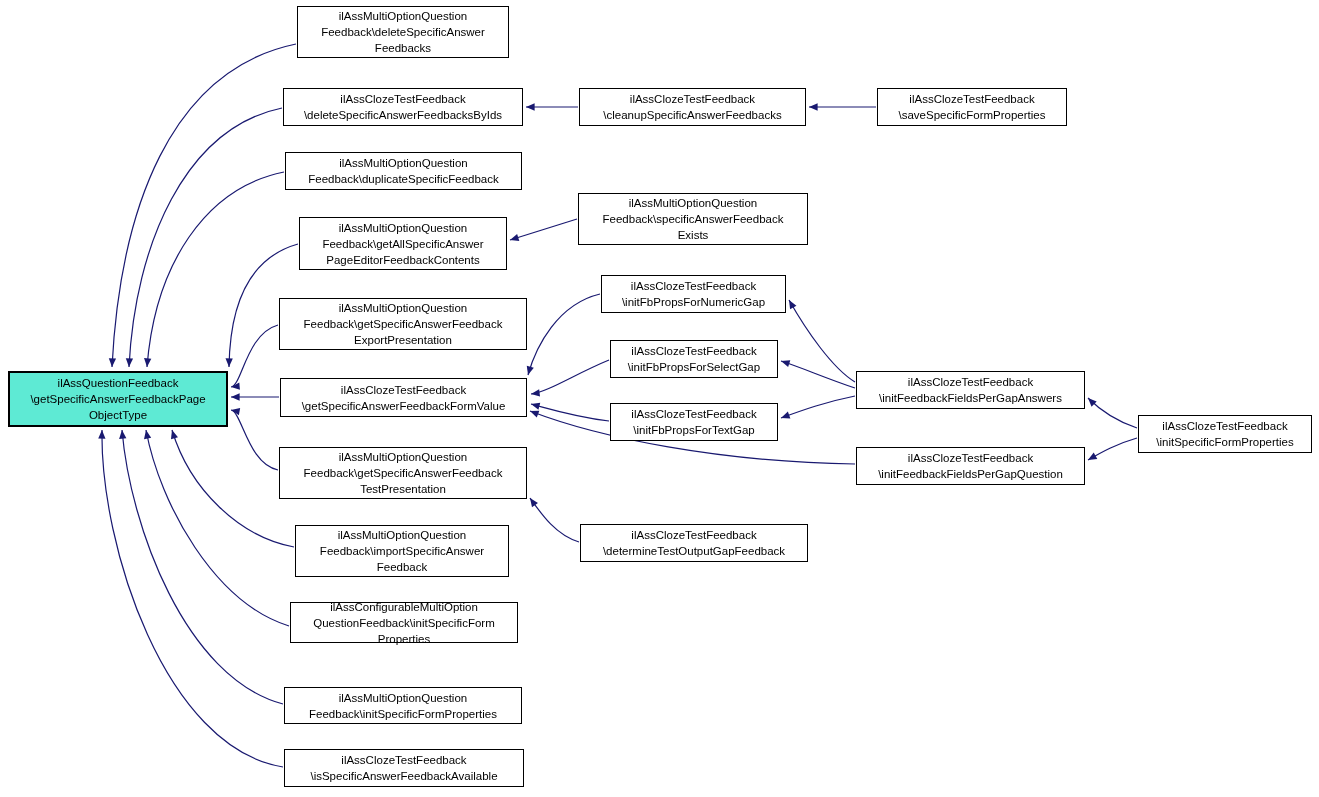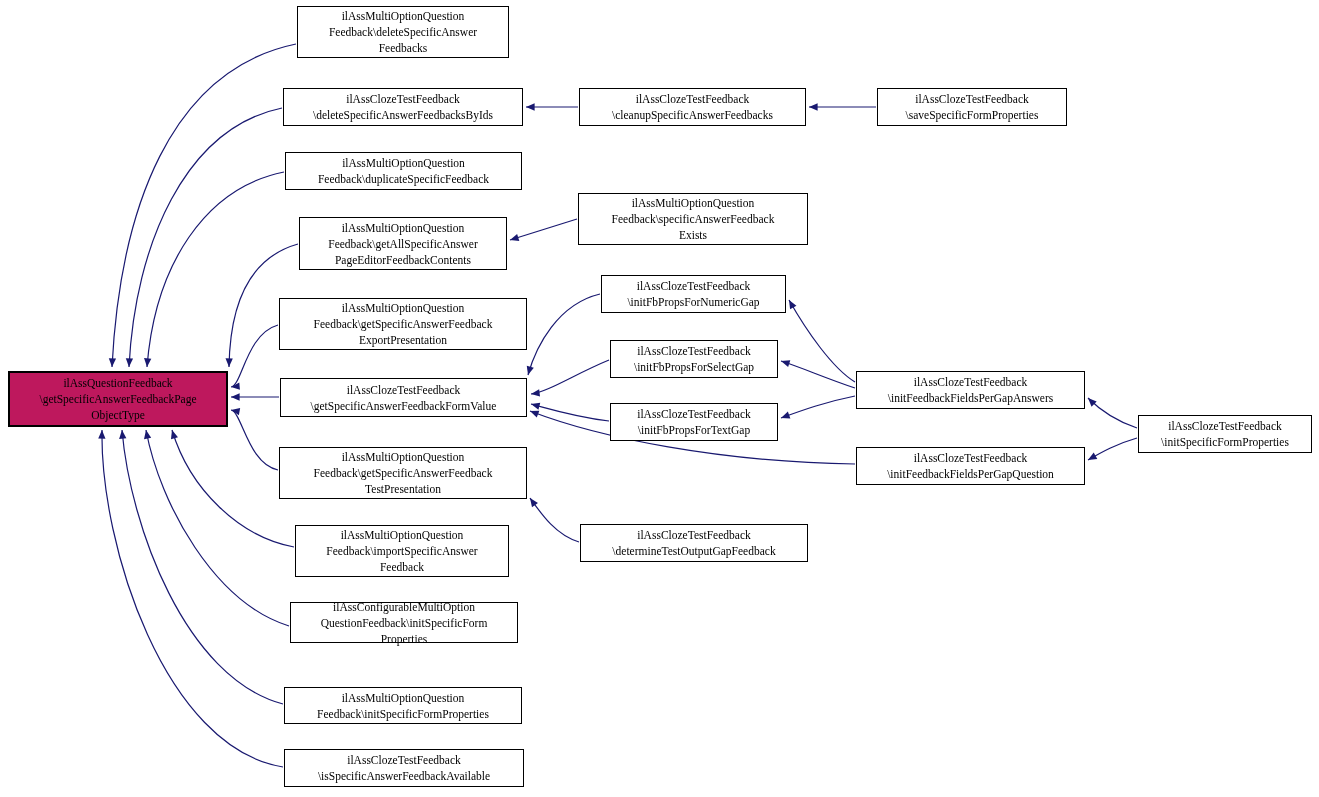--- a/index.html
+++ b/index.html
@@ -19,24 +19,23 @@
     color:#000000;
     font-size:11.5px;
     line-height:16px;
     text-align:center;
     white-space:pre-line;
     display:flex;
     align-items:center;
     justify-content:center;
     padding:1px 0;
     cursor:pointer;
-    font-family:Liberation Serif, serif;
   }
   .node.central{
-    background:#be185d;
+    background:#5eead4;
     border:2px solid #000000;
   }
   .edge{fill:none;stroke:#191970;stroke-width:1.2;}
 </style>
 </head>
 <body>
 
 <div id="canvas">
 
   <svg id="edges" width="1319" height="797" viewBox="0 0 1319 797" xmlns="http://www.w3.org/2000/svg">

